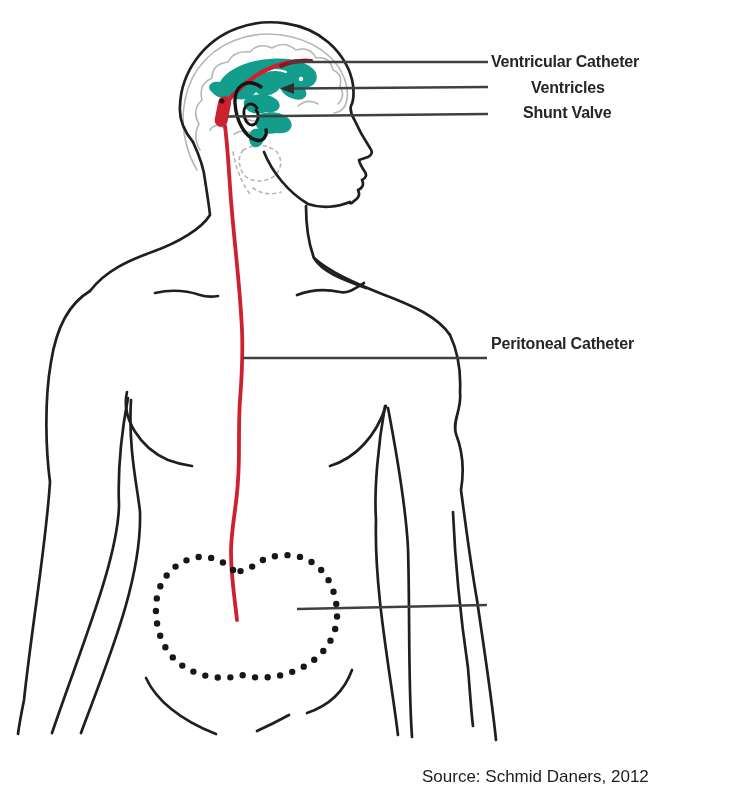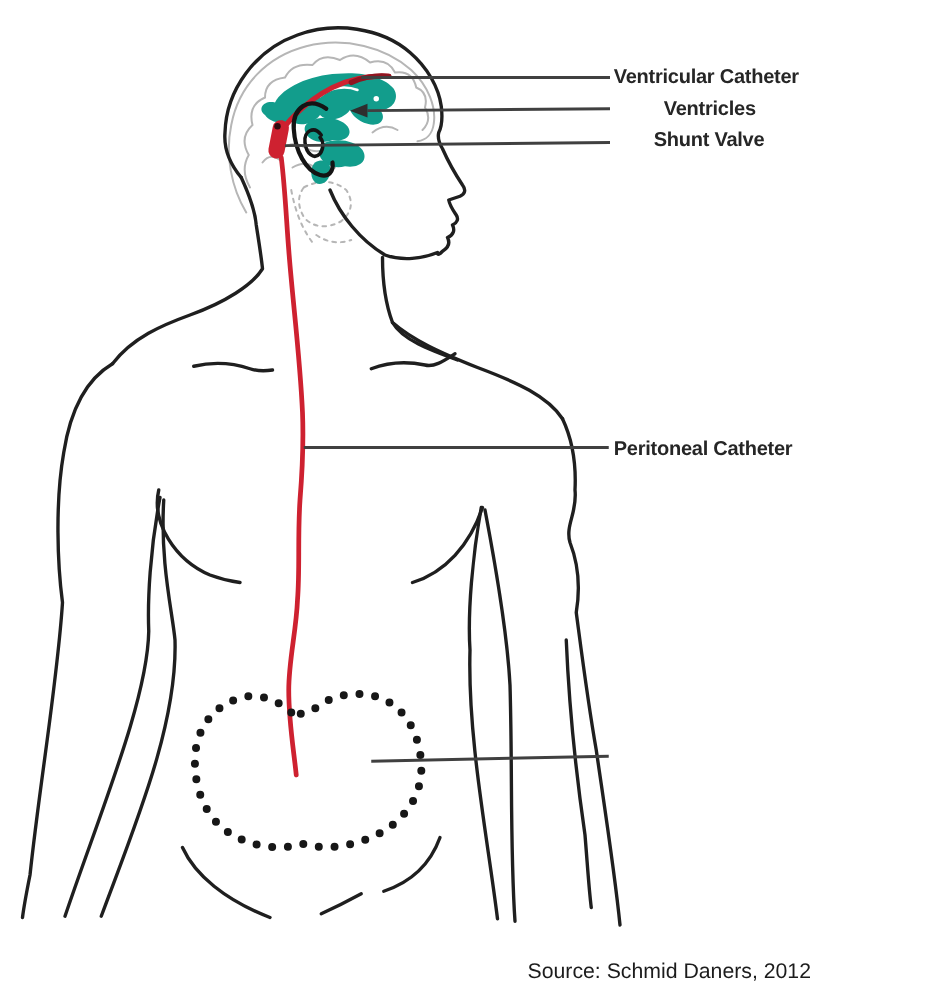--- a/index.html
+++ b/index.html
@@ -4,21 +4,21 @@
 <style>
   html,body{margin:0;padding:0;background:#ffffff;}
   #stage{position:relative;width:743px;height:796px;background:#ffffff;overflow:hidden;
          font-family:"Liberation Sans",sans-serif;}
   #artwork{position:absolute;left:0;top:0;width:743px;height:796px;}
   .callout{position:absolute;font-weight:700;font-size:16px;line-height:24px;
            color:#262626;letter-spacing:-0.2px;white-space:nowrap;}
   .c0{left:491px;top:50px;}
   .c1{left:491px;top:76px;margin-left:40px;}
   .c2{left:491px;top:101px;margin-left:32px;}
-  .c3{left:491px;top:348px;}
+  .c3{left:491px;top:332px;}
   .c4{left:491px;top:594px;}
   .caption{position:absolute;left:422px;top:764px;font-weight:400;font-size:17px;
            line-height:26px;color:#1c1c1c;white-space:nowrap;}
 </style>
 </head>
 <body>
 
 <div id="stage">
 
   <svg id="artwork" viewBox="0 0 743 796" xmlns="http://www.w3.org/2000/svg">

